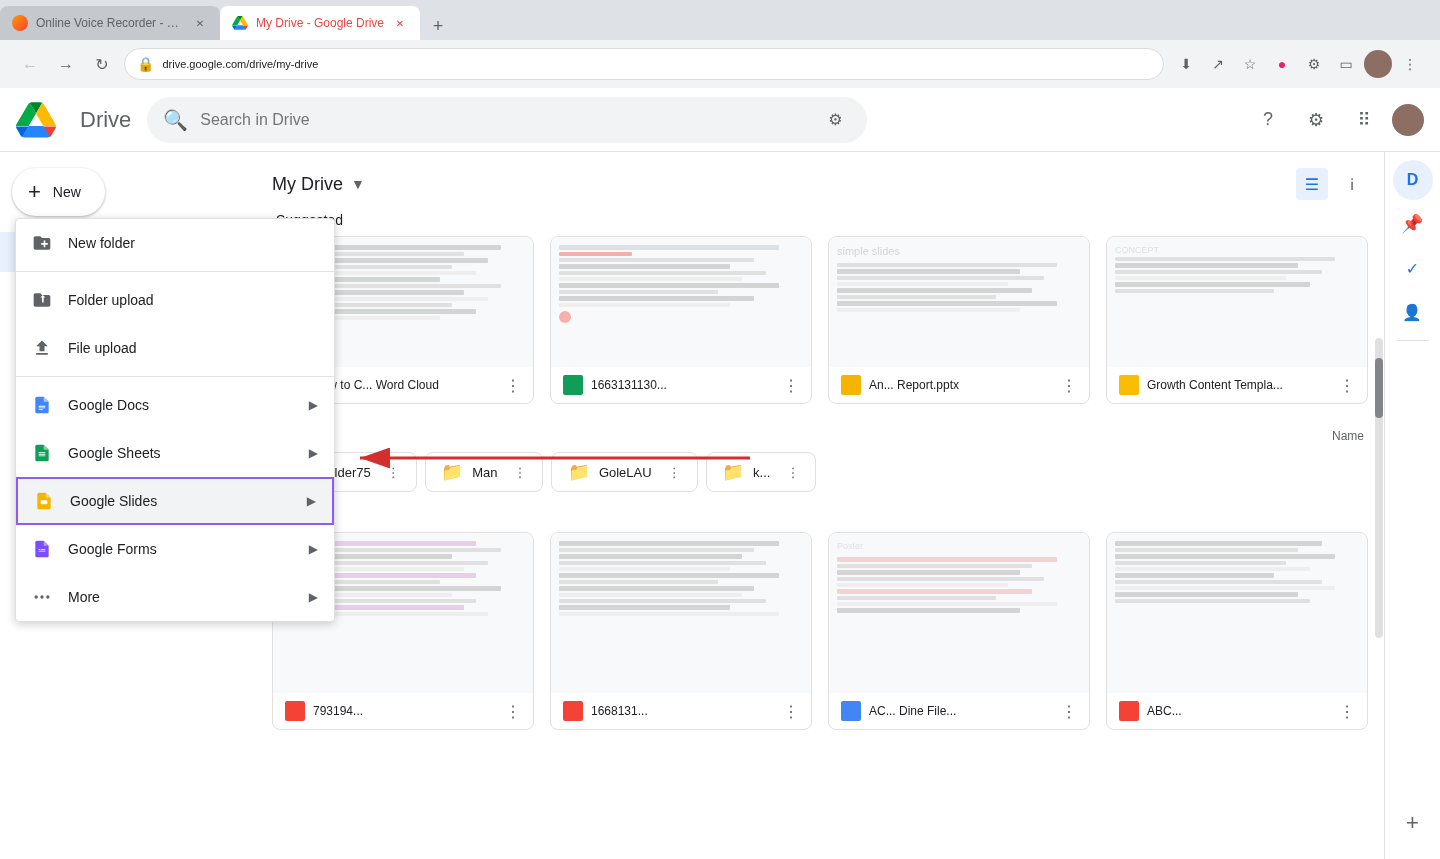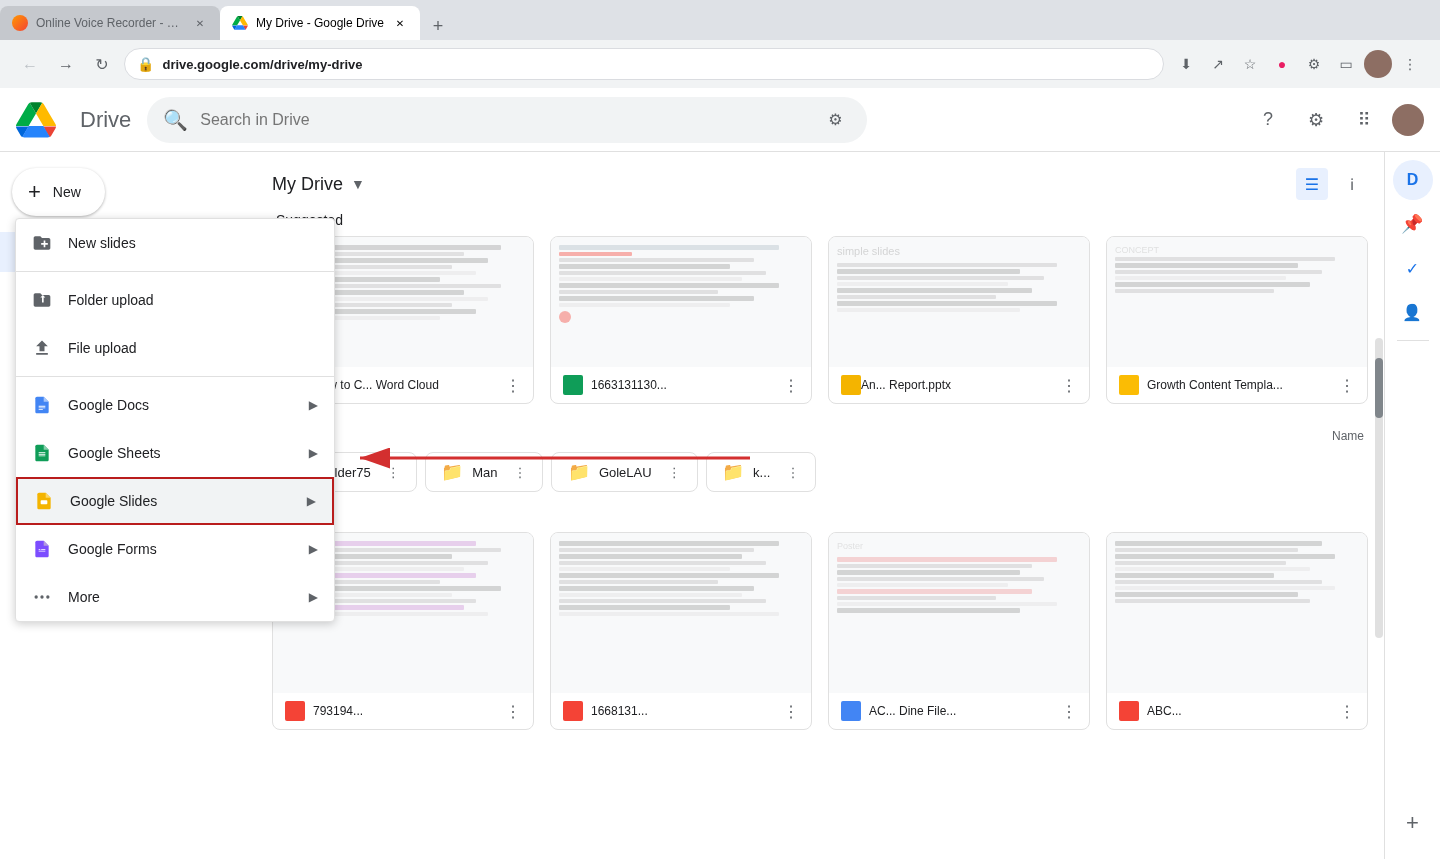--- a/index.html
+++ b/index.html
@@ -1,34 +1,34 @@
 <!DOCTYPE html>
 <html><head>
   <meta charset="utf-8">
   <style>
     * { margin: 0; padding: 0; box-sizing: border-box; }
     body { font-family: 'Google Sans', Arial, sans-serif; background: #fff; width: 1440px; height: 859px; overflow: hidden; position: relative; }
 
     
     .browser-chrome { background: #dee1e6; height: 88px; }
     .tab-bar { display: flex; align-items: flex-end; height: 40px; padding: 0 0 0 0; background: #dee1e6; }
-    .tab { display: flex; align-items: center; height: 34px; padding: 0 12px; border-radius: 8px 8px 0 0; font-size: 12px; color: #000000; max-width: 220px; min-width: 140px; position: relative; gap: 8px; cursor: pointer; }
+    .tab { display: flex; align-items: center; height: 34px; padding: 0 12px; border-radius: 8px 8px 0 0; font-size: 12px; color: #ef4444; max-width: 220px; min-width: 140px; position: relative; gap: 8px; cursor: pointer; }
     .tab.inactive { background: #c5c8cd; color: #5f6368; }
     .tab.active { background: #fff; }
     .tab-favicon { width: 16px; height: 16px; border-radius: 50%; flex-shrink: 0; }
     .tab-favicon.recorder { background: linear-gradient(135deg, #ff9800, #f44336); }
     .tab-favicon.drive { display: flex; align-items: center; justify-content: center; }
     .tab-title { flex: 1; overflow: hidden; text-overflow: ellipsis; white-space: nowrap; }
     .tab-close { width: 16px; height: 16px; border-radius: 50%; display: flex; align-items: center; justify-content: center; font-size: 10px; flex-shrink: 0; cursor: pointer; }
     .new-tab-btn { width: 28px; height: 28px; border-radius: 50%; display: flex; align-items: center; justify-content: center; margin-left: 4px; cursor: pointer; font-size: 18px; color: #5f6368; }
     .browser-controls { display: flex; align-items: center; height: 48px; padding: 0 16px; gap: 8px; background: #f1f3f4; }
     .nav-btn { width: 28px; height: 28px; border-radius: 50%; display: flex; align-items: center; justify-content: center; cursor: pointer; color: #5f6368; font-size: 16px; }
     .nav-btn.disabled { color: #bdc1c6; cursor: default; }
     .address-bar { flex: 1; height: 32px; background: #fff; border-radius: 16px; display: flex; align-items: center; padding: 0 12px; gap: 8px; font-size: 13px; color: #202124; border: 1px solid #dadce0; }
-    .address-bar-url { flex: 1; color: #202124; font-size: 13px; font-weight: bold; }
+    .address-bar-url { flex: 1; color: #202124; font-size: 11px; }
     .browser-actions { display: flex; align-items: center; gap: 4px; }
     .browser-action-btn { width: 28px; height: 28px; border-radius: 50%; display: flex; align-items: center; justify-content: center; cursor: pointer; color: #5f6368; font-size: 14px; }
     .profile-circle { width: 28px; height: 28px; border-radius: 50%; background: #8d6e63; overflow: hidden; }
 
     
     .drive-app { display: flex; flex-direction: column; height: 771px; background: #fff; }
 
     
     .drive-header { display: flex; align-items: center; height: 64px; padding: 0 16px; border-bottom: 1px solid #e0e0e0; gap: 16px; position: relative; z-index: 10; }
     .drive-logo { display: flex; align-items: center; gap: 24px; cursor: pointer; }
@@ -58,21 +58,21 @@
     
     .main-content { flex: 1; overflow-y: auto; padding: 0 16px; }
     .main-header { display: flex; align-items: center; justify-content: space-between; padding: 16px 0 8px; }
     .main-title { font-size: 18px; color: #202124; display: flex; align-items: center; gap: 8px; }
     .main-actions { display: flex; align-items: center; gap: 8px; }
 
     
     .dropdown-overlay { position: absolute; top: 0; left: 0; right: 0; bottom: 0; z-index: 100; pointer-events: none; }
     .dropdown-menu { position: absolute; top: 130px; left: 15px; width: 320px; background: #fff; border-radius: 4px; box-shadow: 0 2px 10px rgba(0,0,0,0.2); z-index: 200; pointer-events: all; border: 1px solid #e0e0e0; }
     .dropdown-menu-item { display: flex; align-items: center; height: 48px; padding: 0 16px; gap: 16px; cursor: pointer; font-size: 14px; color: #202124; position: relative; }
-    .dropdown-menu-item.highlighted-red { background: #f1f3f4; border: 2px solid #b91c1c; }
+    .dropdown-menu-item.highlighted-red { background: #f1f3f4; border: 2px solid #8b5cf6; }
     .dropdown-menu-item .chevron { margin-left: auto; color: #5f6368; font-size: 12px; }
     .dropdown-divider { height: 1px; background: #e0e0e0; margin: 4px 0; }
     .menu-icon { width: 20px; height: 20px; flex-shrink: 0; display: flex; align-items: center; justify-content: center; }
     .files-grid { display: grid; grid-template-columns: repeat(4, 1fr); gap: 16px; margin-bottom: 24px; }
     .file-card { border: 1px solid #e0e0e0; border-radius: 8px; overflow: hidden; cursor: pointer; }
     .file-card-preview { height: 130px; background: #f8f9fa; display: flex; align-items: center; justify-content: center; overflow: hidden; }
     .file-card-footer { display: flex; align-items: center; justify-content: space-between; padding: 8px 12px; }
     .file-card-name { font-size: 12px; color: #202124; overflow: hidden; text-overflow: ellipsis; white-space: nowrap; }
     .file-card-menu { color: #5f6368; font-size: 16px; cursor: pointer; }
     .file-card-icon { width: 20px; height: 20px; border-radius: 2px; flex-shrink: 0; }
@@ -304,21 +304,21 @@
               <div class="preview-line-dark" style="width:75%;"></div>
               <div class="preview-line-medium" style="width:85%;"></div>
               <div class="preview-line-light" style="width:70%;"></div>
               <div class="preview-line-dark" style="width:80%;"></div>
               <div class="preview-line-medium" style="width:65%;"></div>
               <div class="preview-line-dark" style="width:90%;"></div>
               <div class="preview-line-light" style="width:75%;"></div>
             </div>
           </div>
           <div class="file-card-footer">
-            <div style="display:flex;align-items:center;">
+            <div style="display:flex;align-items:center;gap:8px;">
               <div class="file-card-icon" style="background:#f4b400;"></div>
               <span class="file-card-name">An... Report.pptx</span>
             </div>
             <span class="file-card-menu">⋮</span>
           </div>
         </div>
 
         <div class="file-card">
           <div class="file-card-preview">
             <div class="preview-content faded-preview">
@@ -490,21 +490,21 @@
 
   <div class="dropdown-overlay">
     <div class="dropdown-menu">
 
       <div class="dropdown-menu-item">
         <div class="menu-icon">
           <svg width="20" height="20" viewBox="0 0 24 24" fill="none">
             <path d="M20 6h-8l-2-2H4c-1.1 0-2 .9-2 2v12c0 1.1.9 2 2 2h16c1.1 0 2-.9 2-2V8c0-1.1-.9-2-2-2zm-1 8h-3v3h-2v-3h-3v-2h3V9h2v3h3v2z" fill="#5f6368"></path>
           </svg>
         </div>
-        <span>New slides</span>
+        <span>New folder</span>
       </div>
 
       <div class="dropdown-divider"></div>
 
       <div class="dropdown-menu-item">
         <div class="menu-icon">
           <svg width="20" height="20" viewBox="0 0 24 24" fill="none">
             <path d="M20 6h-8l-2-2H4c-1.1 0-2 .9-2 2v12c0 1.1.9 2 2 2h16c1.1 0 2-.9 2-2V8c0-1.1-.9-2-2-2zm-6 9h-2V9h-2l3-3 3 3h-2v6z" fill="#5f6368"></path>
           </svg>
         </div>

